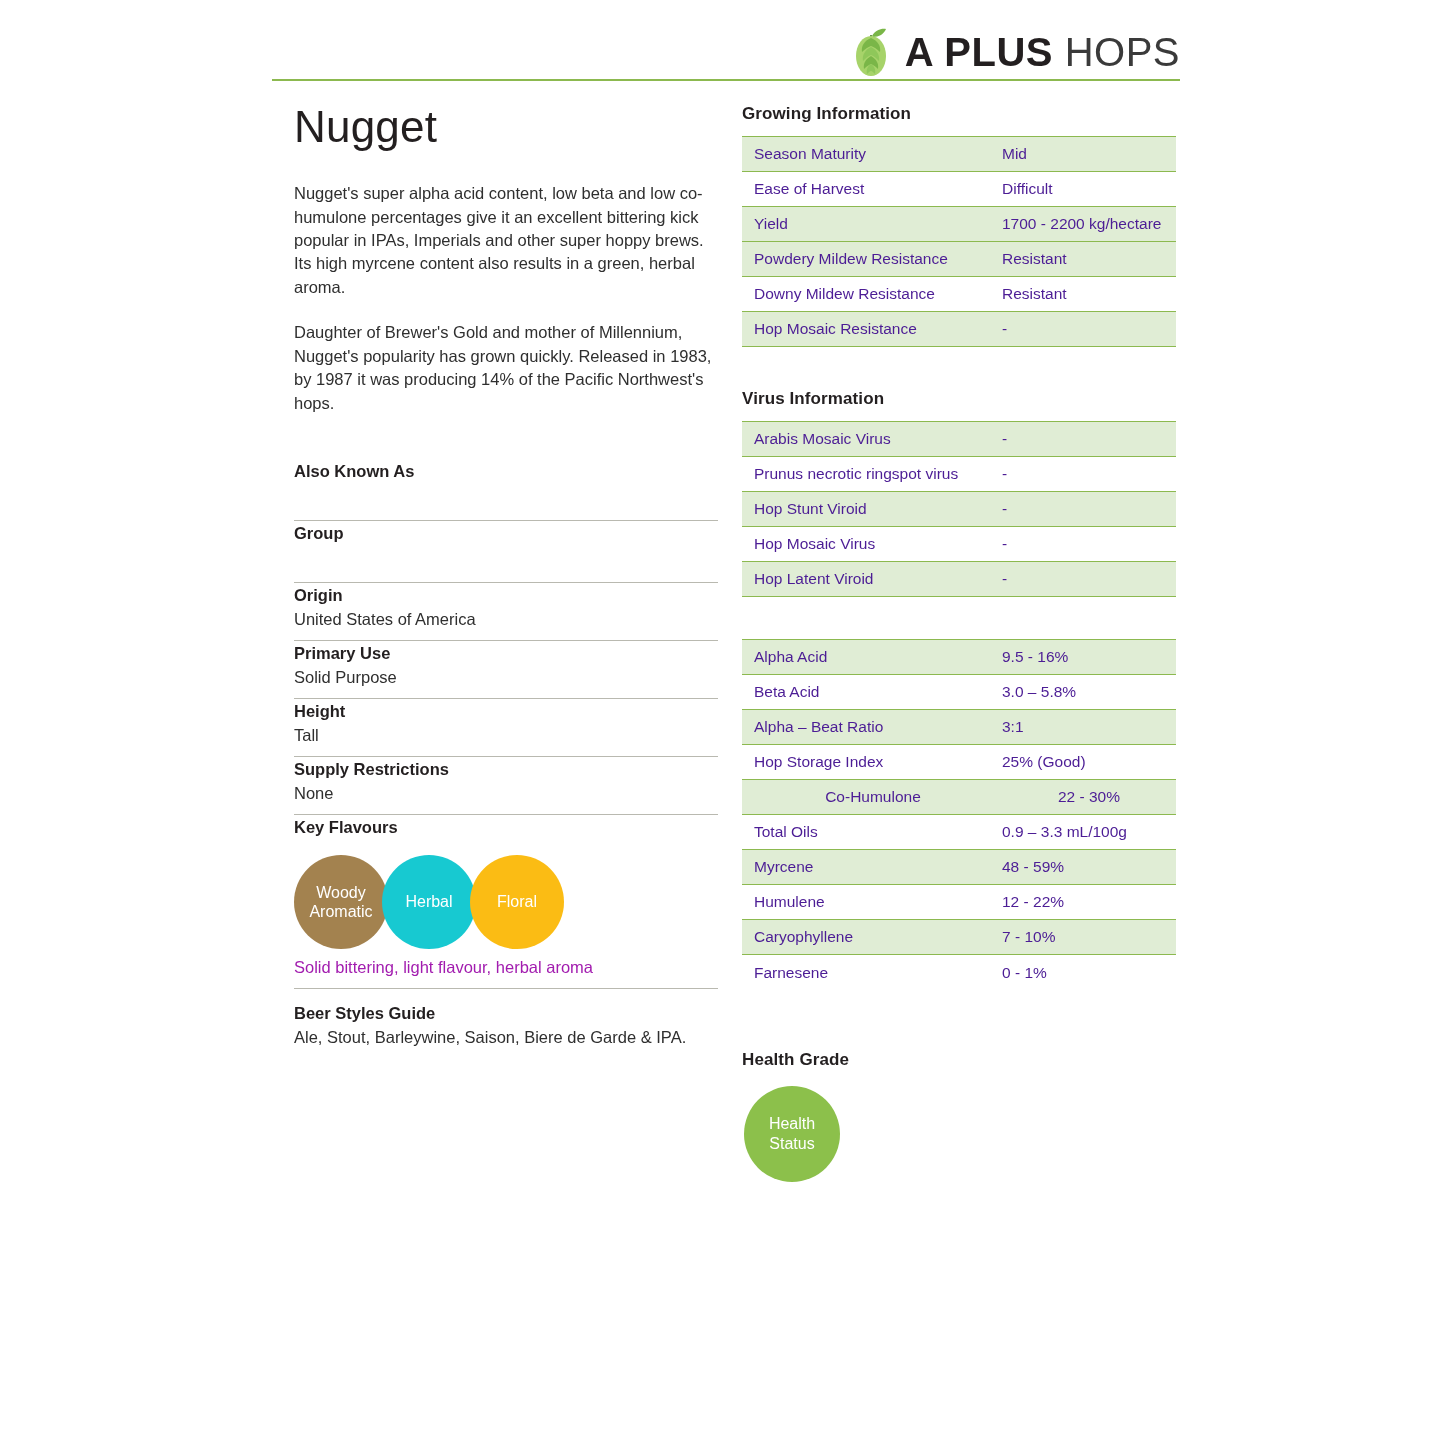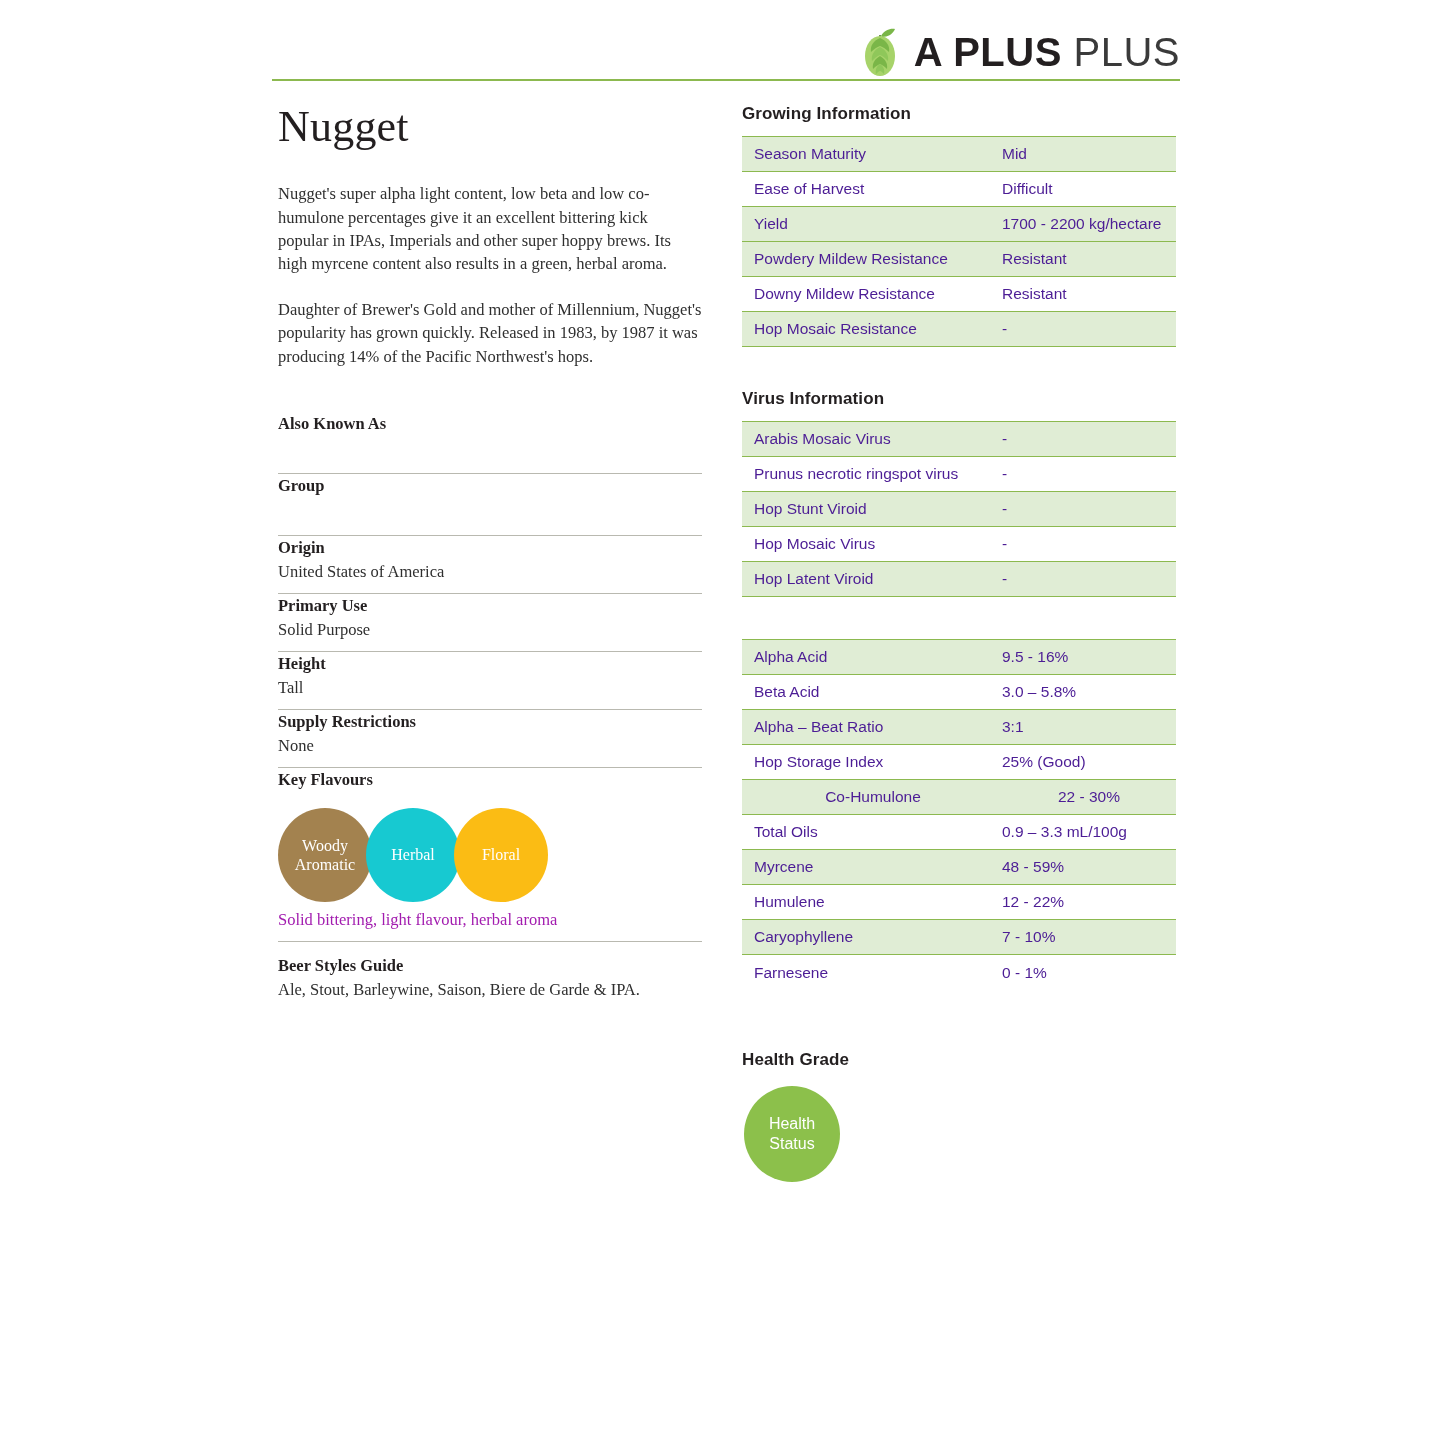--- a/index.html
+++ b/index.html
@@ -55,24 +55,23 @@
     left: 272px;
     top: 79px;
     width: 908px;
     height: 2px;
     background: #8cb94f;
   }
 
   
   .col-left {
     position: absolute;
-    left: 278px;
+    left: 294px;
     top: 104px;
     width: 424px;
-    font-family: Liberation Serif, serif;
   }
   .col-right {
     position: absolute;
     left: 742px;
     top: 104px;
     width: 434px;
   }
 
   
   .hop-title {
@@ -213,30 +212,30 @@
     <div class="brand">
       <svg class="brand-mark" viewBox="0 0 44 50">
         <path d="M23 9 C26 3 33 1 37 2 C35 7 30 10 24 10 Z" fill="#7ab648"></path>
         <path d="M22 8 L22 13" stroke="#4b7a2a" stroke-width="1.6" fill="none"></path>
         <ellipse cx="22" cy="29" rx="15" ry="20" fill="#a7d36a"></ellipse>
         <path d="M22 11 C15 14 12 19 13 25 C16 22 19 20 22 19 C25 20 28 22 31 25 C32 19 29 14 22 11 Z" fill="#7ab648"></path>
         <path d="M22 20 C16 23 13 28 14 34 C17 31 19 29 22 28 C25 29 27 31 30 34 C31 28 28 23 22 20 Z" fill="#8fc75a"></path>
         <path d="M22 29 C17 32 14 36 15 42 C18 39 20 38 22 37 C24 38 26 39 29 42 C30 36 27 32 22 29 Z" fill="#7ab648"></path>
         <path d="M22 37 C19 39 17 42 18 47 C20 45 21 44 22 44 C23 44 24 45 26 47 C27 42 25 39 22 37 Z" fill="#8fc75a"></path>
       </svg>
-      <div class="brand-text"><span class="b-bold">A PLUS</span> <span class="b-light">PLUS</span></div>
+      <div class="brand-text"><span class="b-bold">A PLUS</span> <span class="b-light">HOPS</span></div>
     </div>
     <div class="header-rule" style="background: rgb(140, 185, 79);"></div>
   </div>
 
   <div class="col-left">
 
     <h1 class="hop-title">Nugget</h1>
 
-    <p class="desc">Nugget's super alpha light content, low beta and low co-humulone percentages give it an excellent bittering kick popular in IPAs, Imperials and other super hoppy brews. Its high myrcene content also results in a green, herbal aroma.</p>
+    <p class="desc">Nugget's super alpha acid content, low beta and low co-humulone percentages give it an excellent bittering kick popular in IPAs, Imperials and other super hoppy brews. Its high myrcene content also results in a green, herbal aroma.</p>
     <p class="desc">Daughter of Brewer's Gold and mother of Millennium, Nugget's popularity has grown quickly. Released in 1983, by 1987 it was producing 14% of the Pacific Northwest's hops.</p>
 
     <div class="attr-list">
 
       <div class="attr empty" style="border-bottom-color: rgb(185, 185, 176);">
         <span class="attr-label">Also Known As</span>
         <span class="attr-value"></span>
       </div>
 
       <div class="attr empty" style="border-bottom-color: rgb(185, 185, 176);">

